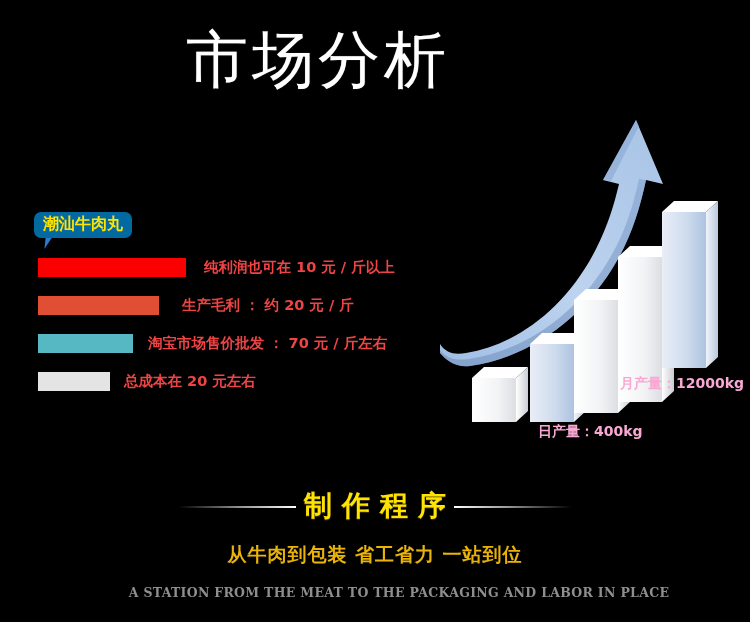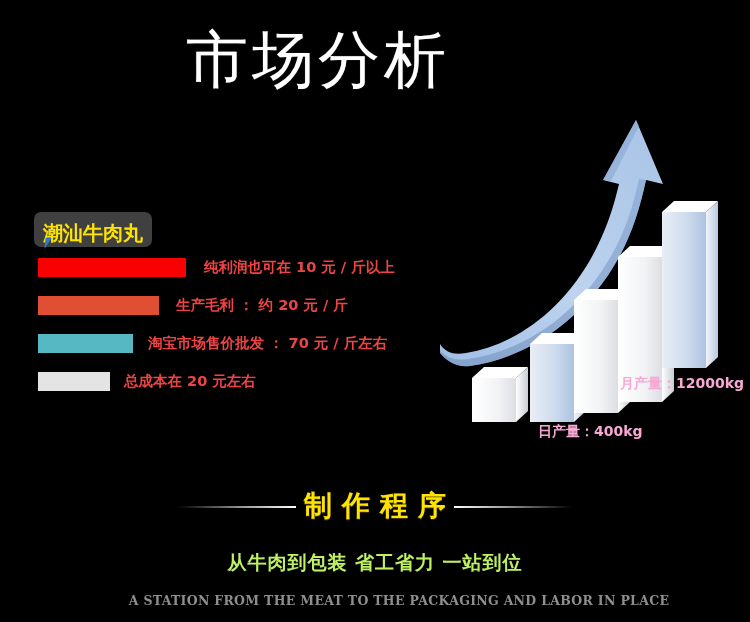--- a/index.html
+++ b/index.html
@@ -17,24 +17,24 @@
     text-align:center;
     font-size:62px; line-height:76px;
     color:#ffffff; font-weight:400;
     letter-spacing:4px;
     text-shadow:0 0 1px rgba(255,255,255,.45);
   }
 
   
   #badge-wrap{ position:absolute; left:34px; top:212px; }
   #badge{
-    background:#404040;
+    background:#0369a1;
     color:#ffe400;
-    font-size:20px; font-weight:700;
-    padding:12px 9px 5px 9px;
+    font-size:16px; font-weight:700;
+    padding:3px 9px 5px 9px;
     border-radius:7px;
     letter-spacing:0px;
     line-height:18px;
     display:inline-block;
   }
   #badge-tail{
     position:absolute; left:11px; top:26px;
     width:0;height:0;
     border-left:6px solid #2a7ad2;
     border-bottom:11px solid transparent;
@@ -85,22 +85,22 @@
     text-shadow:0 1px 1px rgba(120,90,0,.6);
   }
   .rule{
     position:absolute; top:26px; height:2px; width:118px;
   }
   #rule-left{ left:178px; background:linear-gradient(to right,#000 0%, #9a9a9a 55%, #ffffff 100%); }
   #rule-right{ right:178px; background:linear-gradient(to left,#000 0%, #9a9a9a 55%, #ffffff 100%); }
 
   #sec-sub{
     width:750px; text-align:center;
-    margin-top:12px;
-    color:#bef264;
+    margin-top:4px;
+    color:#eab308;
     font-size:19px; font-weight:700;
     letter-spacing:1px;
   }
   #sec-en{
     width:750px; text-align:center;
     margin-top:17px;
     color:#8e8e8e;
     font-family:"DejaVu Serif","Liberation Serif",serif;
     font-size:12.5px;
     font-weight:700;
@@ -120,21 +120,21 @@
 
 <div id="legend">
 
   <div class="legend-row">
     <span class="legend-bar" style="width:148px;background:#fa0000;"></span>
     <span class="legend-label" style="left:166px;">纯利润也可在 10 元 / 斤以上</span>
   </div>
 
   <div class="legend-row">
     <span class="legend-bar" style="width:121px;background:#e04e34;"></span>
-    <span class="legend-label" style="left:138px;">生产毛利 ： 约 20 元 / 斤</span>
+    <span class="legend-label" style="left:144px;">生产毛利 ： 约 20 元 / 斤</span>
   </div>
 
   <div class="legend-row">
     <span class="legend-bar" style="width:95px;background:#55b8c2;"></span>
     <span class="legend-label" style="left:110px;">淘宝市场售价批发 ： 70 元 / 斤左右</span>
   </div>
 
   <div class="legend-row">
     <span class="legend-bar" style="width:72px;background:#e4e4e4;"></span>
     <span class="legend-label" style="left:86px;">总成本在 20 元左右</span>

